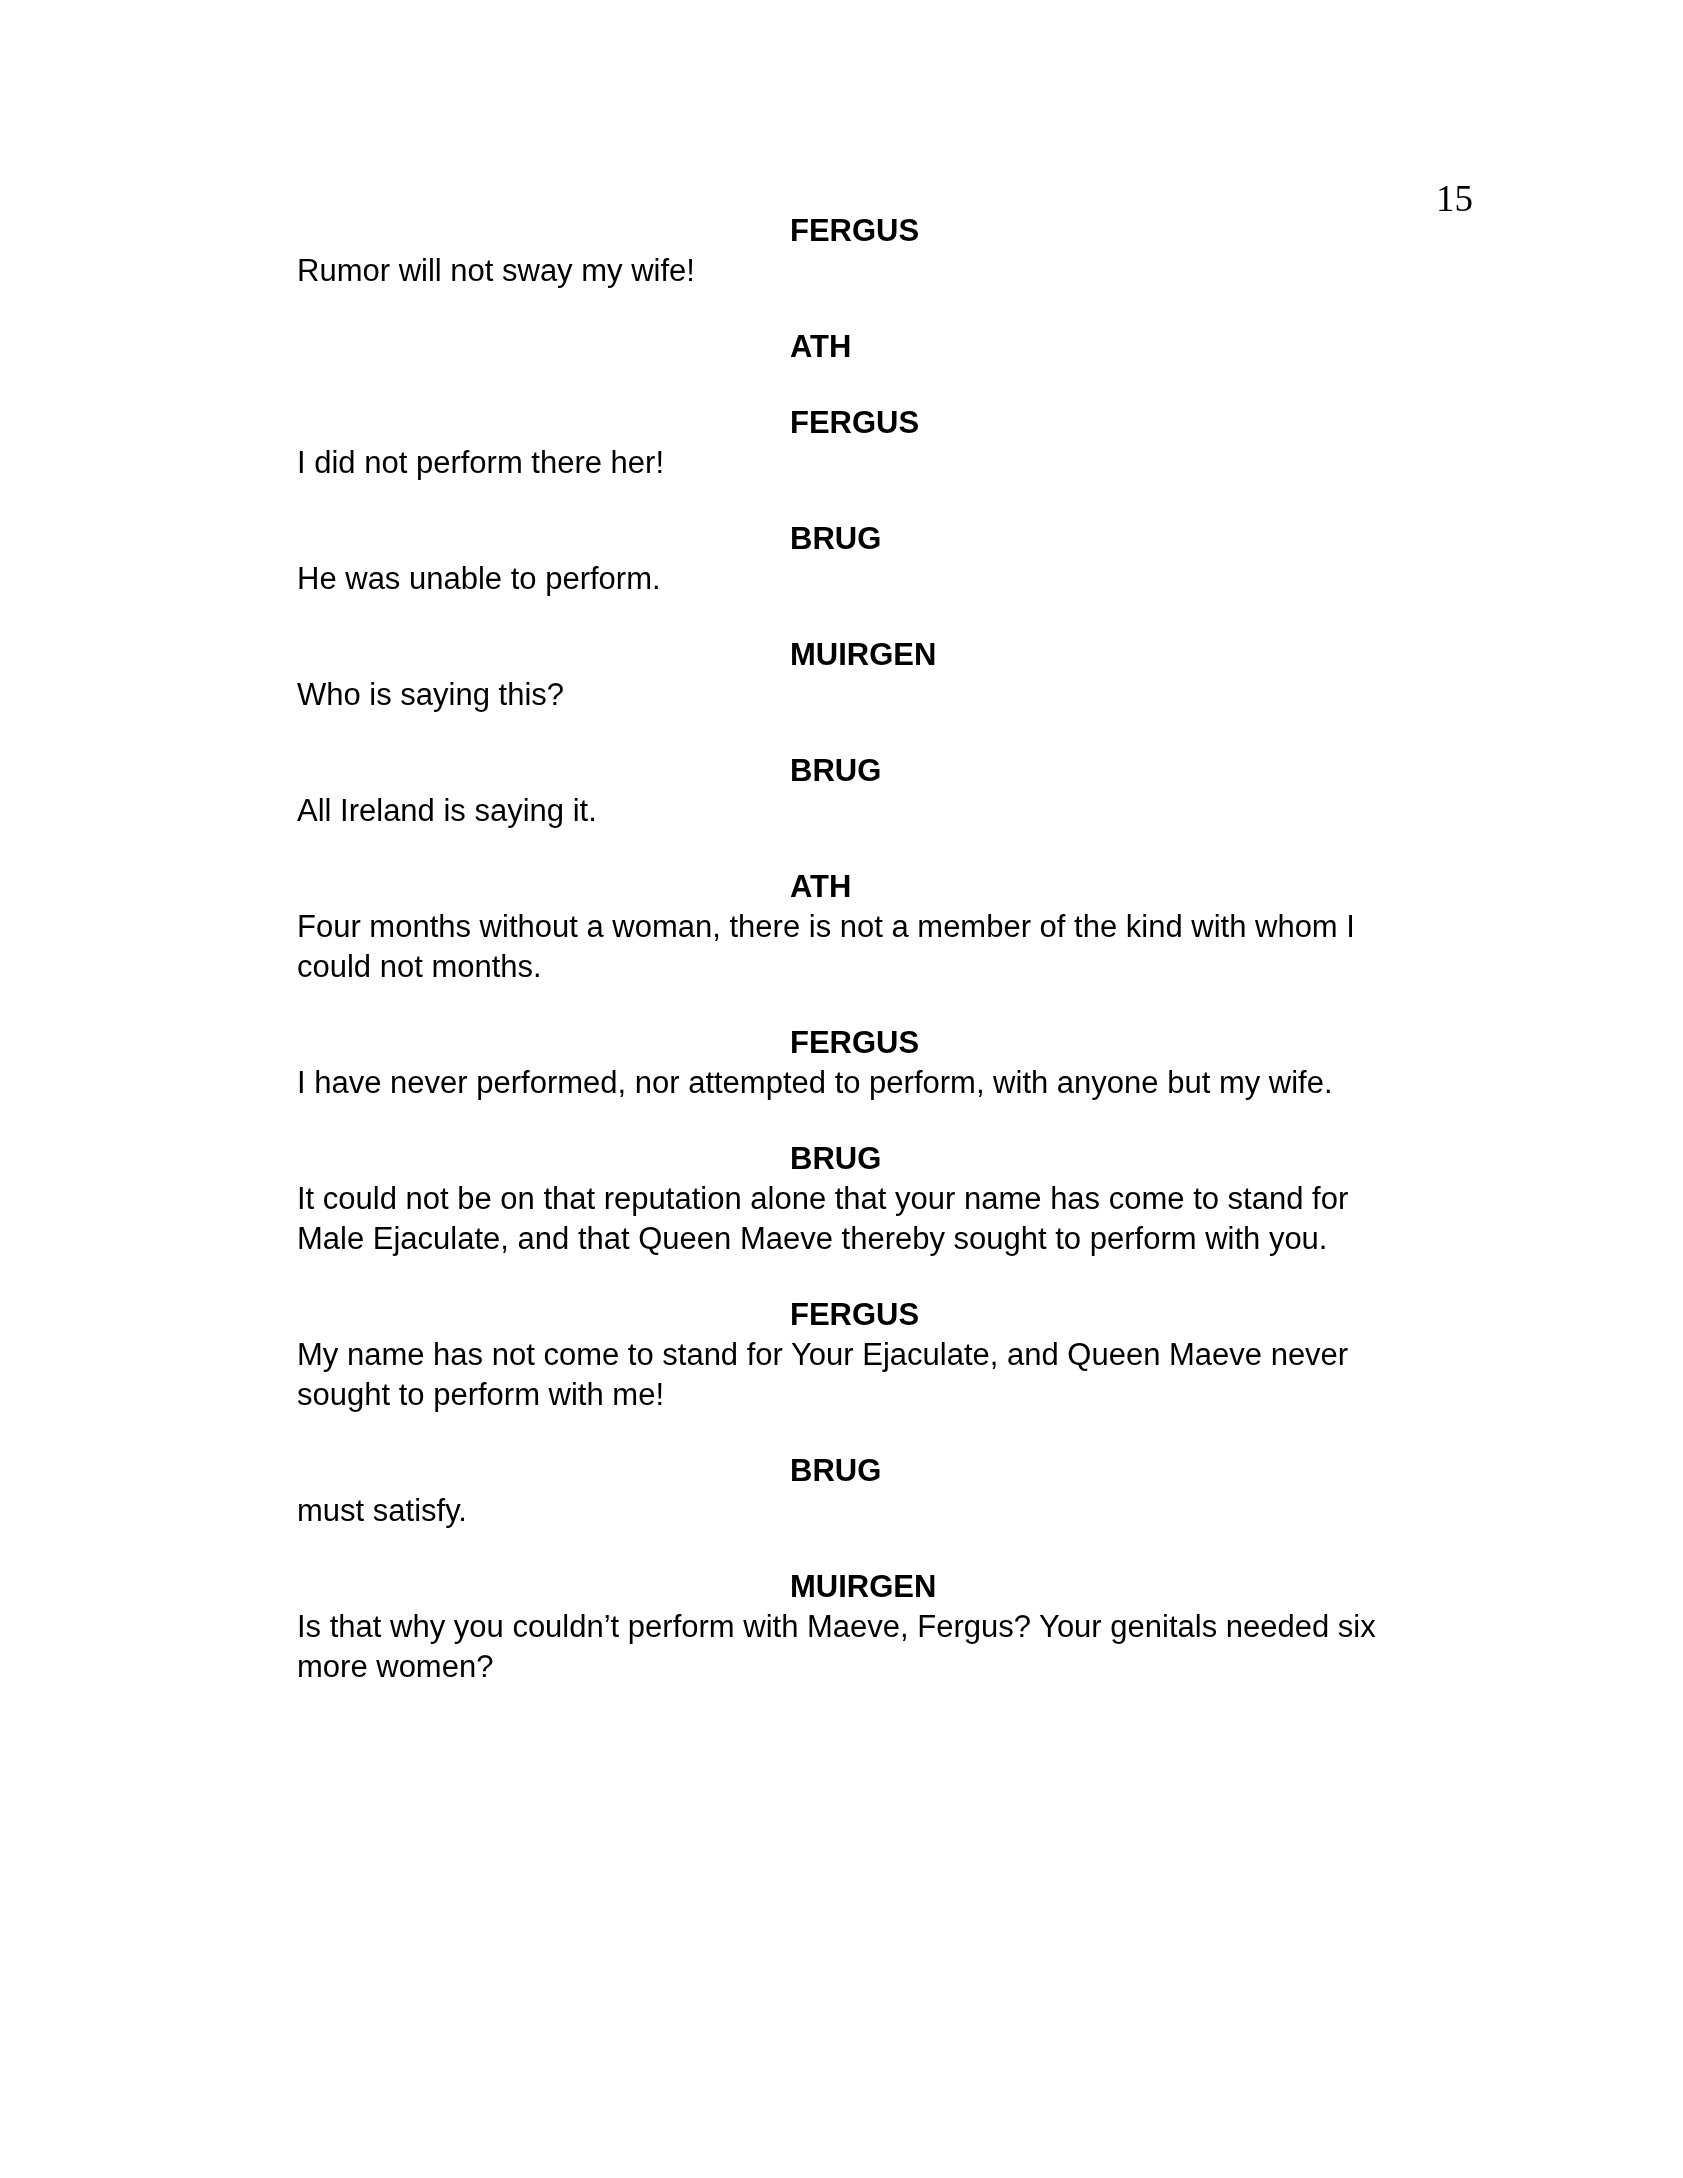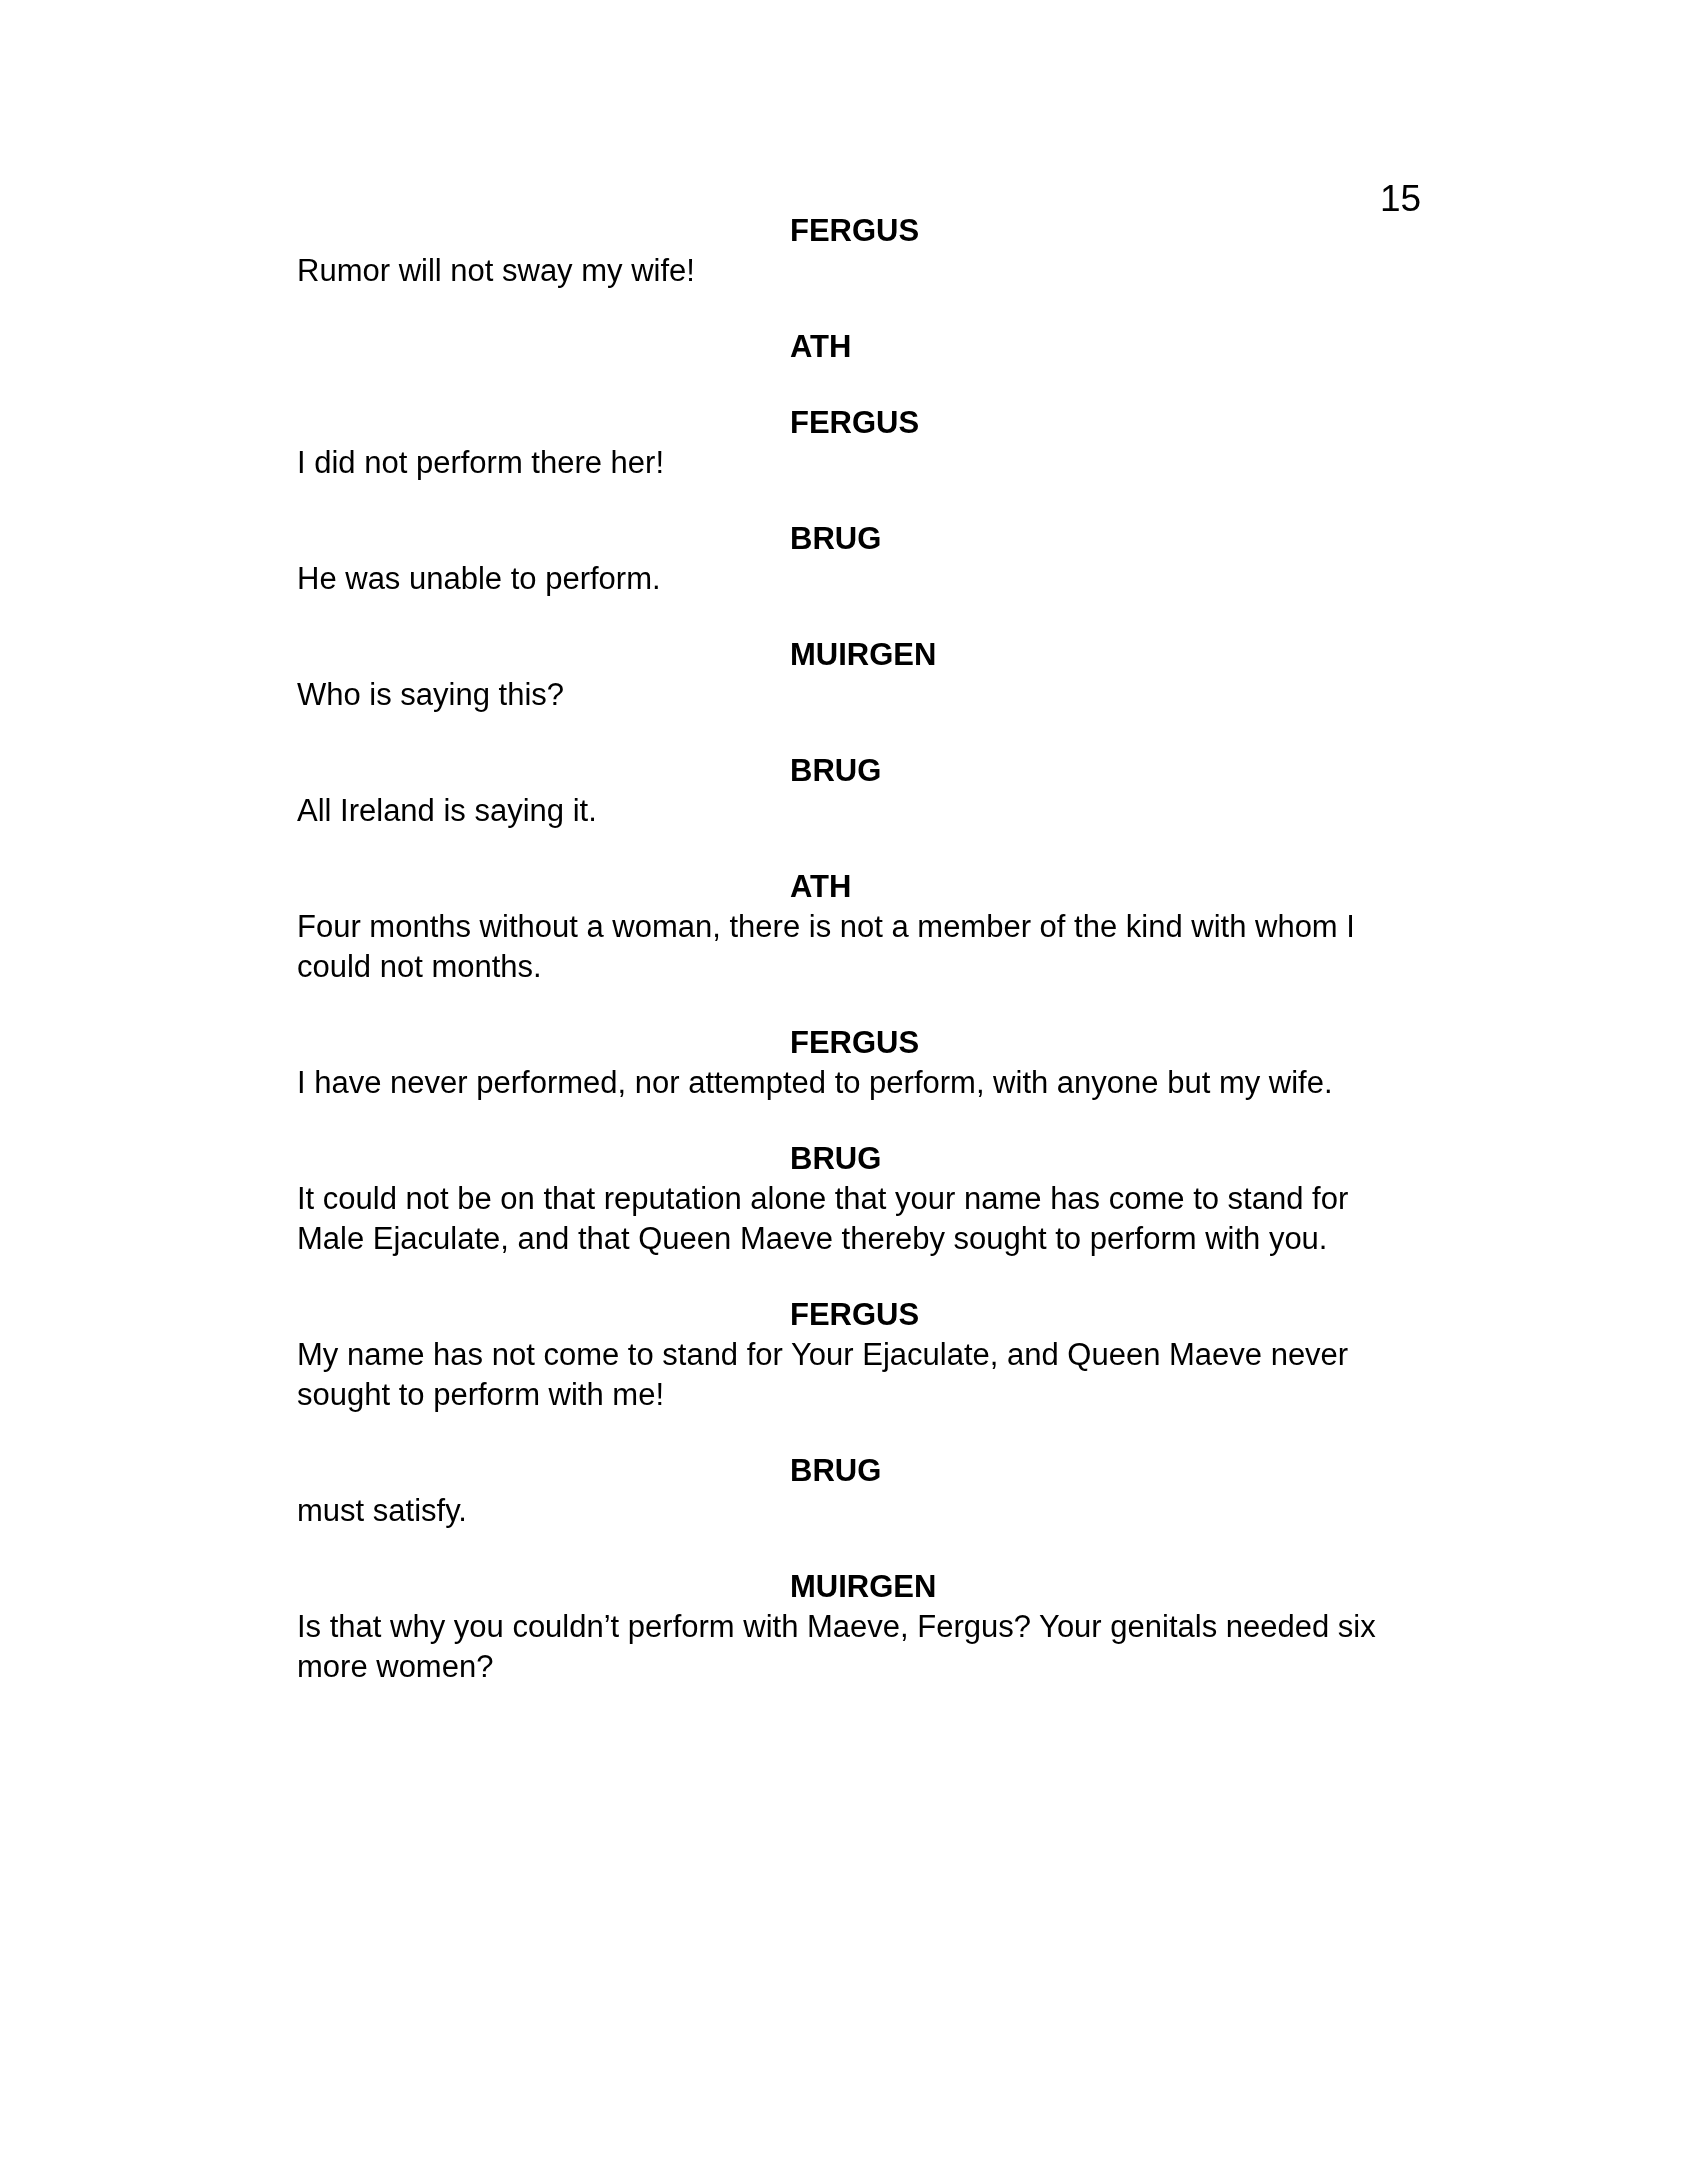--- a/index.html
+++ b/index.html
@@ -13,22 +13,22 @@
     background: #ffffff;
     overflow: hidden;
   }
   .page {
     position: absolute;
     inset: 0;
   }
   .page-number {
     position: absolute;
     top: 179px;
-    left: 1380px;
-    font-family: Liberation Sans, sans-serif;
+    left: 1436px;
+    font-family: Liberation Serif, serif;
     font-size: 37px;
     line-height: 1.1;
     color: #000000;
   }
   .content {
     position: absolute;
     left: 297px;
     top: 211px;
     width: 1139px;
     font-family: Liberation Sans, sans-serif;

